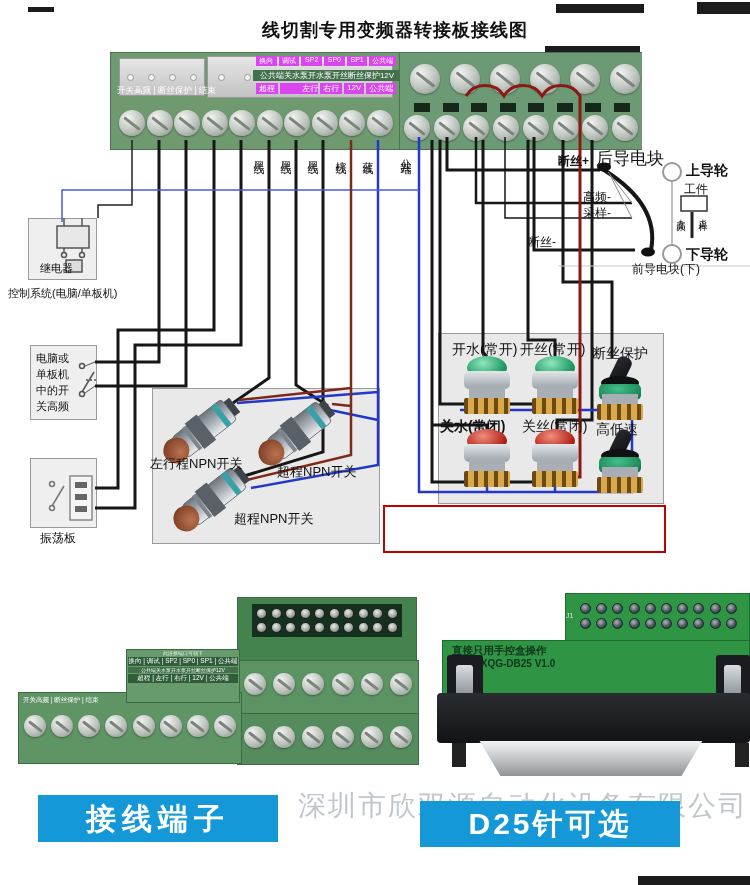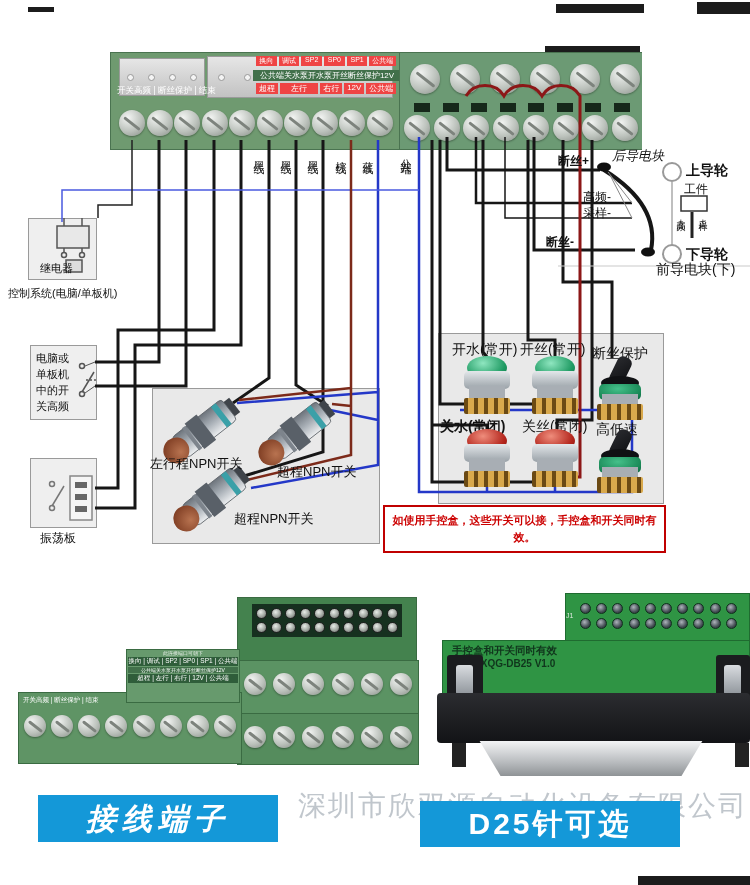--- a/index.html
+++ b/index.html
@@ -2,21 +2,21 @@
 <html><head>
 <meta charset="utf-8">
 <style>
   html,body{margin:0;padding:0;background:#fff;}
   #page{position:relative;width:750px;height:885px;background:#fff;overflow:hidden;
         font-family:"Liberation Sans",sans-serif;color:#111;}
   .abs{position:absolute;}
   .z1{z-index:1}.z2{z-index:2}.z3{z-index:3}
   
   #board{background:#6f9a70;border:1px solid #4a7350;}
-  .lblcell{background:#ef4444;color:#fff;text-align:center;overflow:hidden;white-space:nowrap;}
+  .lblcell{background:#d946ef;color:#fff;text-align:center;overflow:hidden;white-space:nowrap;}
   .row{display:flex;gap:2px;}
   .screwrow{display:flex;justify-content:space-between;align-items:center;}
   .screw{width:26px;height:26px;border-radius:50%;flex:none;position:relative;
          background:radial-gradient(circle at 35% 30%,#f2f4f2,#bcc2bc 55%,#868c86);
          box-shadow:0 1px 2px rgba(0,0,0,.35);}
   .screw::after{content:"";position:absolute;left:12%;top:46%;width:76%;height:3px;background:#7d837d;
          transform:rotate(38deg);border-radius:2px;}
   .screws-lg .screw{width:30px;height:30px;}
   .screws-sm .screw{width:22px;height:22px;}
   .slot{width:16px;height:9px;background:#16281a;}
@@ -61,20 +61,21 @@
 </head>
 <body>
 
 <div id="page">
 
   <div class="abs mark z1" style="left:28px;top:7px;width:26px;height:5px;"></div>
   <div class="abs mark z1" style="left:556px;top:4px;width:88px;height:9px;"></div>
   <div class="abs mark z1" style="left:697px;top:2px;width:53px;height:12px;"></div>
   <div class="abs mark z1" style="left:638px;top:876px;width:112px;height:9px;"></div>
 
+  <div class="abs z3" style="left:205px;top:18px;width:380px;text-align:center;font-size:18px;font-weight:600;letter-spacing:1px;font-family:'Liberation Serif',serif;">线切割专用变频器转接板接线图</div>
 
   <div class="abs mark z1" style="left:545px;top:46px;width:95px;height:16px;"></div>
   <div id="board" class="abs z1" style="left:110px;top:52px;width:530px;height:96px;">
 
     <div class="conn abs" style="left:8px;top:5px;width:84px;height:36px;">
       <span class="pin"></span>
         <span class="pin"></span>
         <span class="pin"></span>
         <span class="pin"></span>
     </div>
@@ -95,21 +96,21 @@
       <span class="lblcell" style="width:21px;font-size:7px;">SP0</span>
       <span class="lblcell" style="width:21px;font-size:7px;">SP1</span>
       <span class="lblcell" style="width:27px;font-size:7px;">公共端</span>
     </div>
 
     <div class="abs lblcell" style="left:142px;top:17px;width:148px;height:11px;font-size:8px;line-height:11px;background:#41704a;">公共端关水泵开水泵开丝断丝保护12V</div>
 
     <div class="abs" style="left:6px;top:32px;width:136px;font-size:8.5px;color:#fff;white-space:nowrap;">开关高频 | 断丝保护 | 结束</div>
     <div class="row abs" style="left:145px;top:30px;width:140px;">
       <span class="lblcell" style="width:25px;font-size:8px;">超程</span>
-      <span class="lblcell" style="width:44px;font-size:8px;">左行</span>
+      <span class="lblcell" style="width:44px;font-size:8px;text-align:right;">左行</span>
       <span class="lblcell" style="width:25px;font-size:8px;">右行</span>
       <span class="lblcell" style="width:23px;font-size:8px;">12V</span>
       <span class="lblcell" style="width:34px;font-size:8px;">公共端</span>
     </div>
 
     <div class="screwrow abs" style="left:8px;top:48px;width:274px;height:44px;">
         <span class="screw"></span>
         <span class="screw"></span>
         <span class="screw"></span>
         <span class="screw"></span>
@@ -289,30 +290,30 @@
   </svg>
 
   <div class="abs z3 vtext t11" style="left:253px;top:152px;">黑线</div>
   <div class="abs z3 vtext t11" style="left:280px;top:152px;">黑线</div>
   <div class="abs z3 vtext t11" style="left:307px;top:152px;">黑线</div>
   <div class="abs z3 vtext t11" style="left:335px;top:152px;">棕线</div>
   <div class="abs z3 vtext t11" style="left:362px;top:152px;">蓝线</div>
   <div class="abs z3 vtext t11" style="left:400px;top:150px;">公共端</div>
 
   <div class="abs z3 t12" style="left:558px;top:153px;font-weight:bold;">断丝+</div>
-  <div class="abs z3" style="left:612px;top:147px;font-size:13px;font-style:italic;">后导电块</div>
+  <div class="abs z3" style="left:596px;top:147px;font-size:17px;">后导电块</div>
   <div class="abs z3 t14" style="left:686px;top:162px;">上导轮</div>
   <div class="abs z3 t12" style="left:684px;top:181px;">工件</div>
   <div class="abs z3 t12" style="left:583px;top:189px;">高频-</div>
   <div class="abs z3 t12" style="left:583px;top:205px;">采样-</div>
   <div class="abs z3 vtext" style="left:676px;top:213px;font-size:9px;">高频+</div>
   <div class="abs z3 vtext" style="left:698px;top:213px;font-size:9px;">采样+</div>
-  <div class="abs z3 t12" style="left:546px;top:234px;font-weight:bold;">断丝-</div>
+  <div class="abs z3 t12" style="left:528px;top:234px;font-weight:normal;">断丝-</div>
   <div class="abs z3 t14" style="left:686px;top:246px;">下导轮</div>
-  <div class="abs z3" style="left:632px;top:261px;font-size:14px;margin-left:24px;">前导电块(下)</div>
+  <div class="abs z3" style="left:632px;top:261px;font-size:12px;">前导电块(下)</div>
 
   <div class="abs z3 t13" style="left:150px;top:455px;">左行程NPN开关</div>
   <div class="abs z3 t13" style="left:277px;top:463px;">超程NPN开关</div>
   <div class="abs z3 t13" style="left:234px;top:510px;">超程NPN开关</div>
 
   <div class="abs z3 btnlabel" style="left:452px;top:341px;">开水(常开)</div>
   <div class="abs z3 btnlabel" style="left:520px;top:341px;">开丝(常开)</div>
   <div class="abs z3 btnlabel" style="left:592px;top:345px;">断丝保护</div>
   <div class="abs z3 btnlabel" style="left:440px;top:418px;font-weight:bold;">关水(常闭)</div>
   <div class="abs z3 btnlabel" style="left:522px;top:418px;">关丝(常闭)</div>
@@ -351,21 +352,20 @@
     </div>
   <div class="abs z3 pbtn sel" style="left:592px;top:433px;">
     <div class="knob"></div>
       <div class="skirt"></div>
       <div class="ring"></div>
       <div class="bbody" style="top:34px;"></div>
       <div class="bbase" style="top:44px;"></div>
     </div>
 
   <div class="abs z3 warn" style="left:383px;top:505px;width:279px;height:39px;">
-    <div>如使用手控盒，这些开关可以接，手控盒和开关同时有效。</div>
   </div>
 
   <div class="abs z1 pcb" style="left:237px;top:597px;width:178px;height:62px;background:#44824e;"></div>
   <div class="abs z2 holes" style="left:252px;top:604px;width:142px;">
       <span class="hole"></span>
       <span class="hole"></span>
       <span class="hole"></span>
       <span class="hole"></span>
       <span class="hole"></span>
       <span class="hole"></span>
@@ -442,30 +442,30 @@
       <span class="hole2"></span>
       <span class="hole2"></span>
       <span class="hole2"></span>
       <span class="hole2"></span>
       <span class="hole2"></span>
       <span class="hole2"></span>
       <span class="hole2"></span>
       <span class="hole2"></span>
       <span class="hole2"></span>
     </div>
-  <div class="abs z2" style="left:452px;top:644px;font-size:10.5px;font-weight:bold;color:#10351c;white-space:nowrap;">手控盒和开关同时有效</div>
+  <div class="abs z2" style="left:452px;top:644px;font-size:10.5px;font-weight:bold;color:#10351c;white-space:nowrap;">直接只用手控盒操作</div>
   <div class="abs z2" style="left:458px;top:658px;font-size:10px;font-weight:bold;color:#10351c;white-space:nowrap;">XSY-XQG-DB25 V1.0</div>
   <div class="abs z2" style="left:447px;top:655px;width:36px;height:52px;background:#1b1c1f;border-radius:3px;">
     <div style="position:absolute;left:9px;top:10px;width:17px;height:30px;background:linear-gradient(#d9dce0,#8f959b);border-radius:3px;"></div>
     </div>
   <div class="abs z2" style="left:716px;top:655px;width:34px;height:52px;background:#1b1c1f;border-radius:3px;">
     <div style="position:absolute;left:8px;top:10px;width:17px;height:30px;background:linear-gradient(#d9dce0,#8f959b);border-radius:3px;"></div>
     </div>
   <div class="abs z2" style="left:437px;top:693px;width:313px;height:50px;border-radius:4px;background:linear-gradient(#2b2c30,#121316);"></div>
   <div class="abs z2" style="left:452px;top:743px;width:14px;height:24px;background:#222;"></div>
   <div class="abs z2" style="left:735px;top:743px;width:14px;height:24px;background:#222;"></div>
   <div class="abs z2" style="left:475px;top:741px;width:232px;height:35px;background:linear-gradient(#f3f4f5,#b9bcbf 60%,#8f9396);clip-path:polygon(2% 0,98% 0,89% 100%,11% 100%);border-radius:4px;"></div>
 
   <div class="abs z1 wm" style="left:298px;top:787px;font-size:28px;">深圳市欣双源自动化设备有限公司</div>
-  <div class="abs z3 banner" style="left:38px;top:795px;width:240px;height:47px;font-size:30px;line-height:47px;letter-spacing:6px;font-style:italic;">接线端子</div>
+  <div class="abs z3 banner" style="left:38px;top:795px;width:240px;height:47px;font-size:30px;line-height:47px;letter-spacing:6px;">接线端子</div>
   <div class="abs z3 banner" style="left:420px;top:801px;width:260px;height:46px;font-size:30px;line-height:46px;letter-spacing:3px;">D25针可选</div>
 
 </div>
 
 </body></html>

